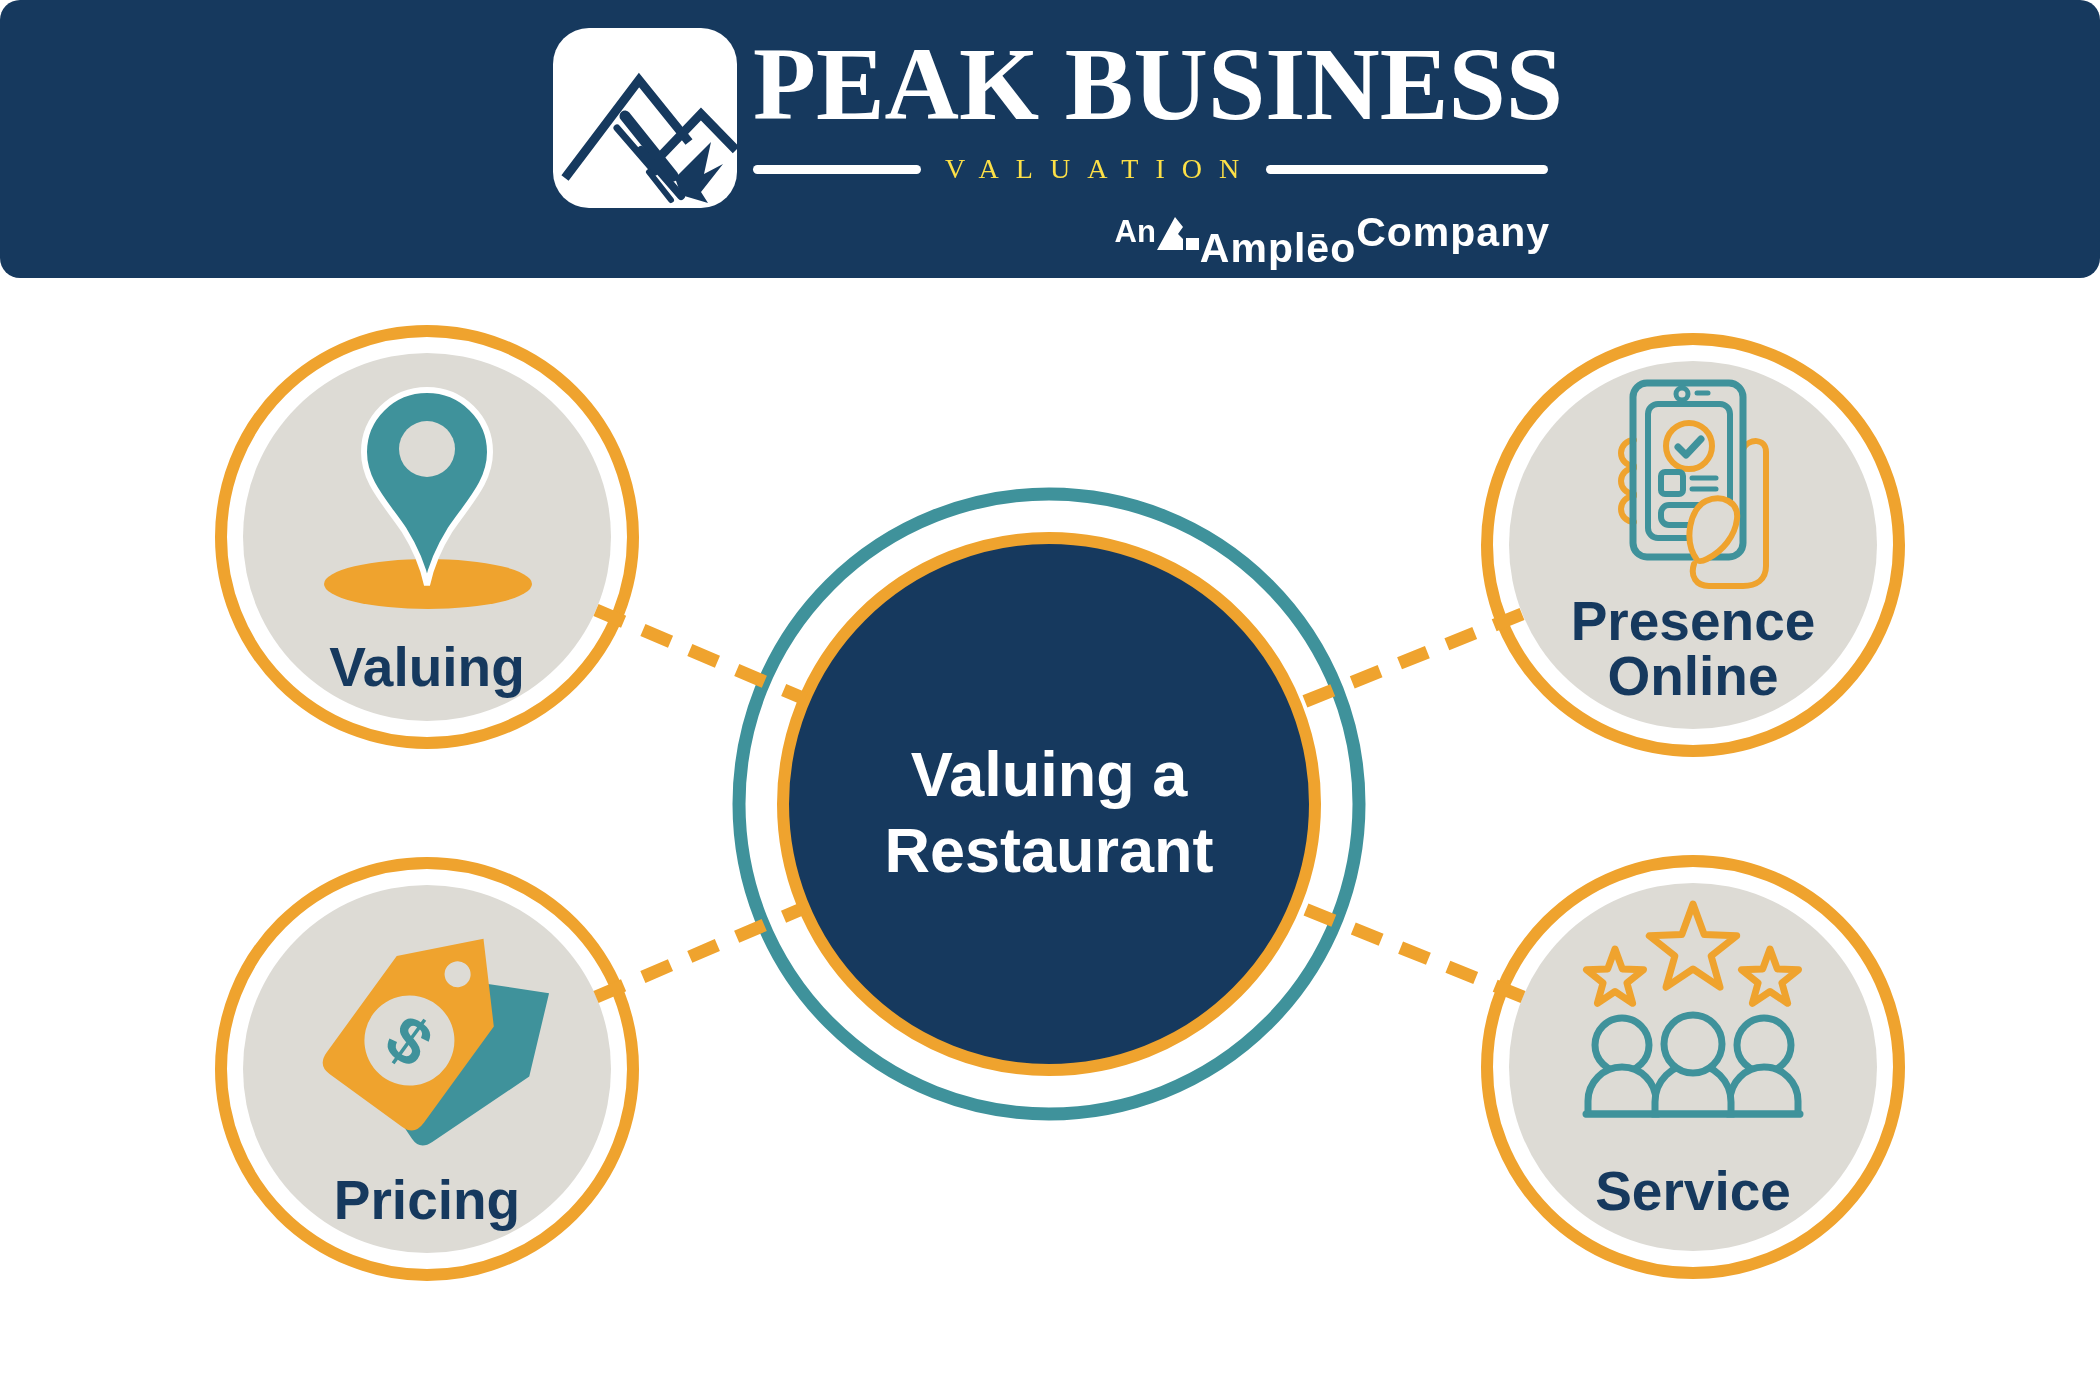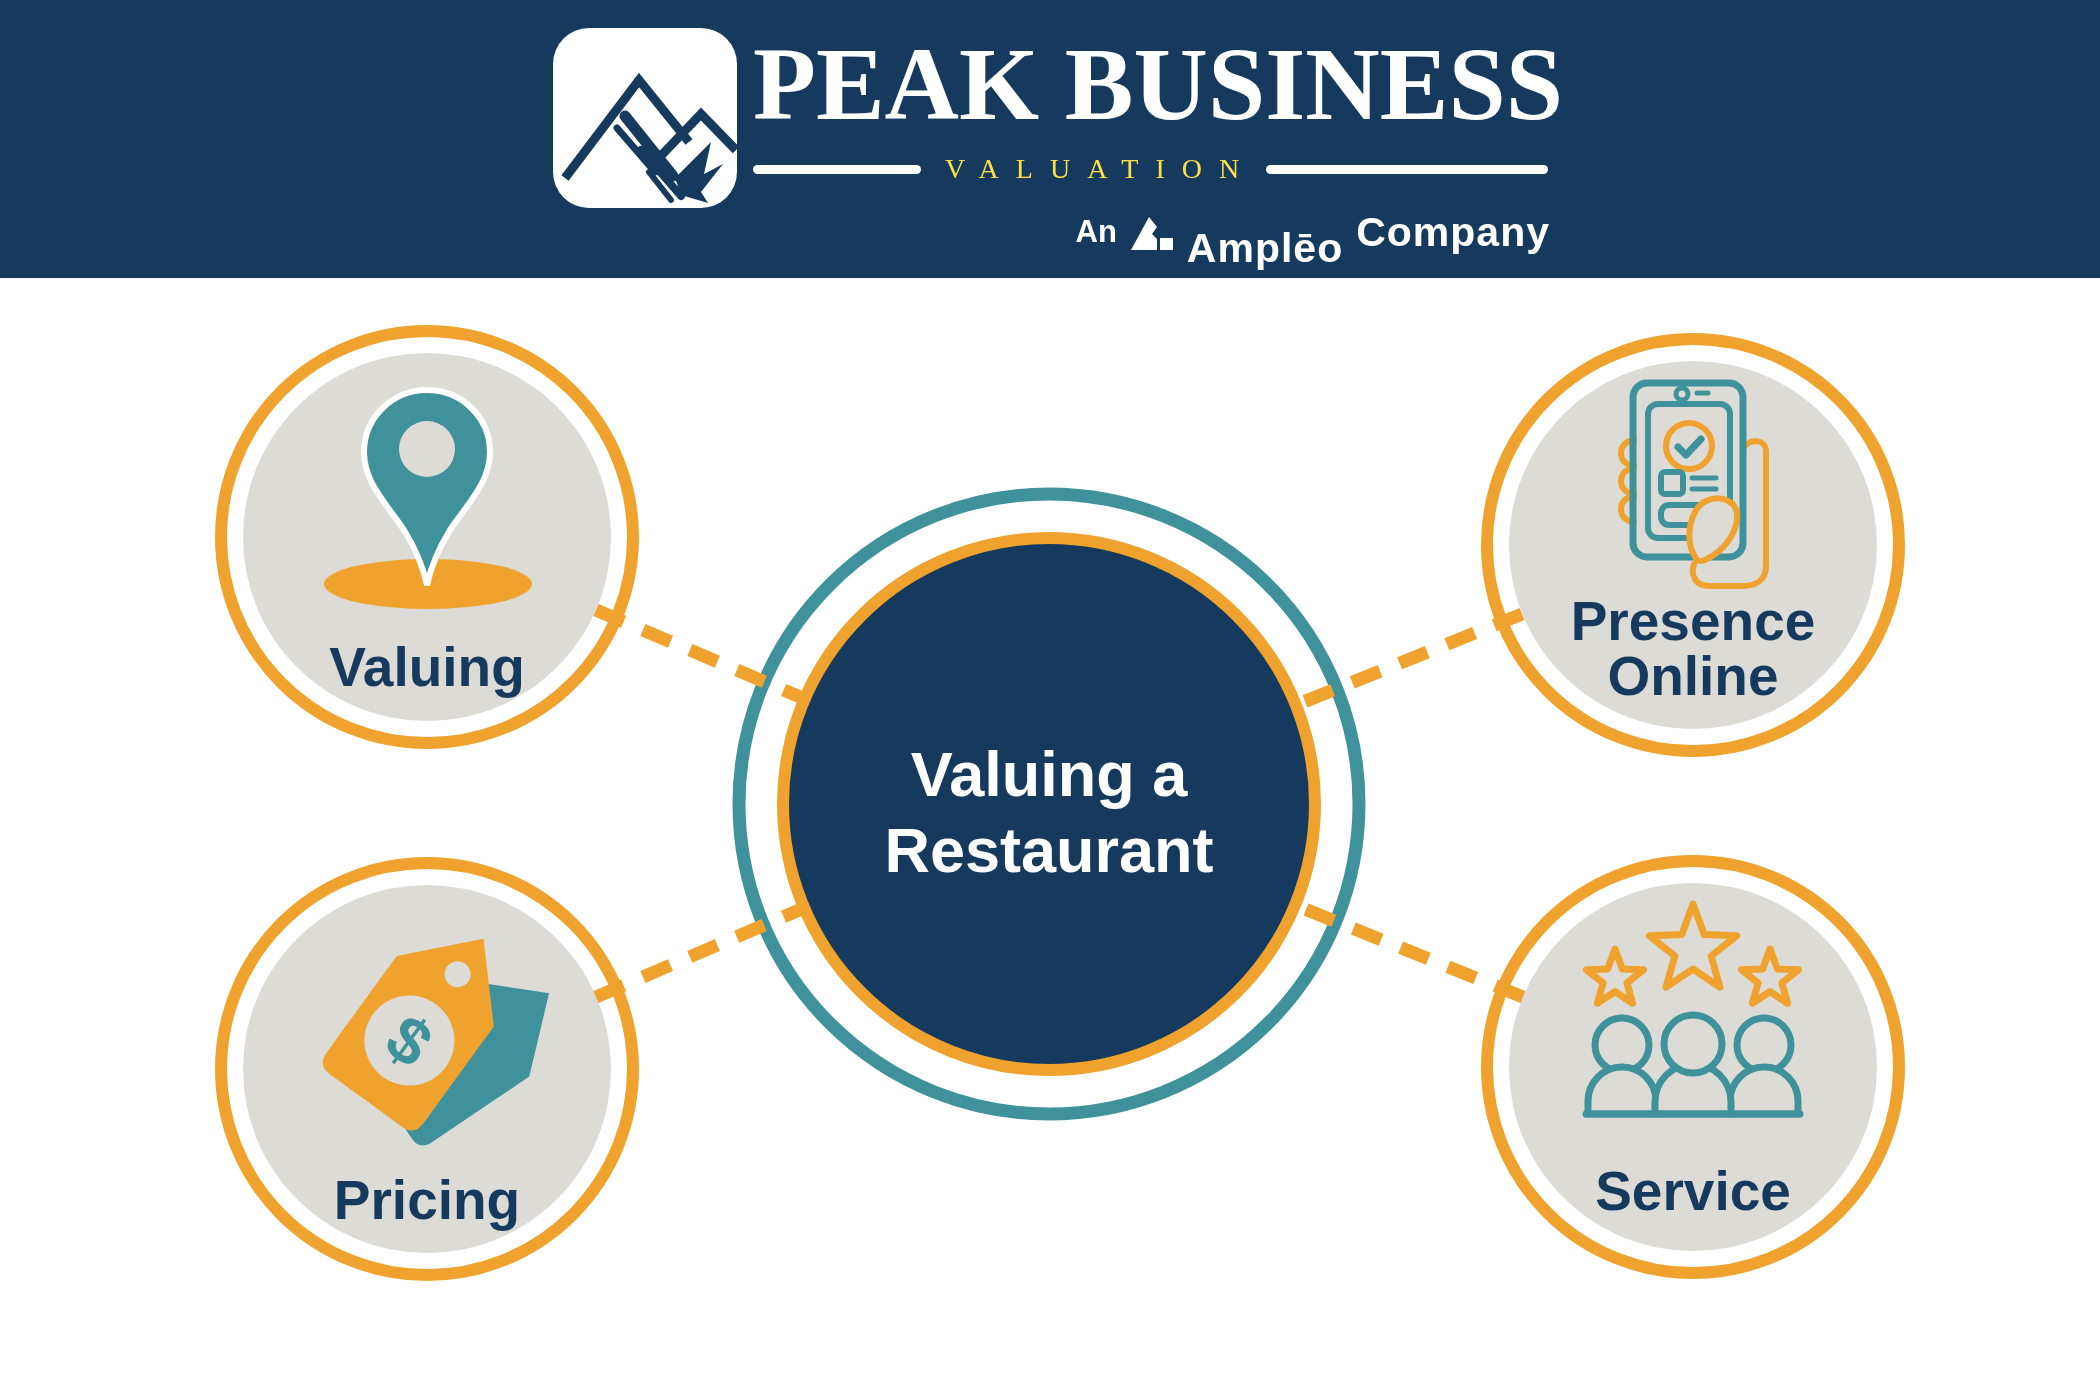--- a/index.html
+++ b/index.html
@@ -1,31 +1,31 @@
 <!DOCTYPE html>
 <html><head>
 <meta charset="utf-8">
 <style>
   html,body{margin:0;padding:0;background:#ffffff;}
   .canvas{position:relative;width:2100px;height:1400px;background:#ffffff;overflow:hidden;
           font-family:"Liberation Sans",sans-serif;}
   
-  .header{position:absolute;left:0;top:0;width:2100px;height:278px;background:#16395E;}
+  .header{position:absolute;left:0;top:0;width:2100px;height:278px;background:#16395E;border-radius:20px;}
   .logo-box{position:absolute;left:553px;top:28px;width:184px;height:180px;background:#ffffff;border-radius:36px;}
   .brand-title{position:absolute;left:753px;top:34px;width:795px;text-align:center;
                font-family:"Liberation Serif",serif;font-weight:bold;color:#ffffff;
                font-size:103px;line-height:100px;white-space:nowrap;letter-spacing:0px;}
   .brand-sub-row{position:absolute;left:753px;top:148px;width:795px;height:42px;display:flex;align-items:center;}
   .brand-bar{height:9px;background:#ffffff;border-radius:5px;}
   .bar-left{width:168px;}
   .bar-right{flex:1;}
   .brand-subtitle{font-family:"Liberation Serif",serif;color:#fde047;font-size:28px;
                   letter-spacing:17px;padding:0 10px 0 24px;white-space:nowrap;}
   .byline{position:absolute;left:1050px;top:206px;width:500px;height:52px;display:flex;
-          align-items:center;justify-content:flex-end;color:#ffffff;gap:13px;}
+          align-items:center;justify-content:flex-end;color:#ffffff;}
   .byline .an{font-size:31px;font-weight:600;}
   .byline .ampleo{font-size:41px;font-weight:800;letter-spacing:1px;margin-top:32px;}
   .byline .company{font-size:41px;font-weight:600;letter-spacing:1px;}
   
   .diagram-svg{position:absolute;left:0;top:0;}
   .label{position:absolute;transform:translate(-50%,-50%);color:#16395E;font-weight:bold;
          font-size:55px;line-height:55px;text-align:center;white-space:nowrap;}
   .center-label{position:absolute;transform:translate(-50%,-50%);color:#ffffff;font-weight:bold;
                 font-size:63px;line-height:76px;text-align:center;white-space:nowrap;}
 </style>

